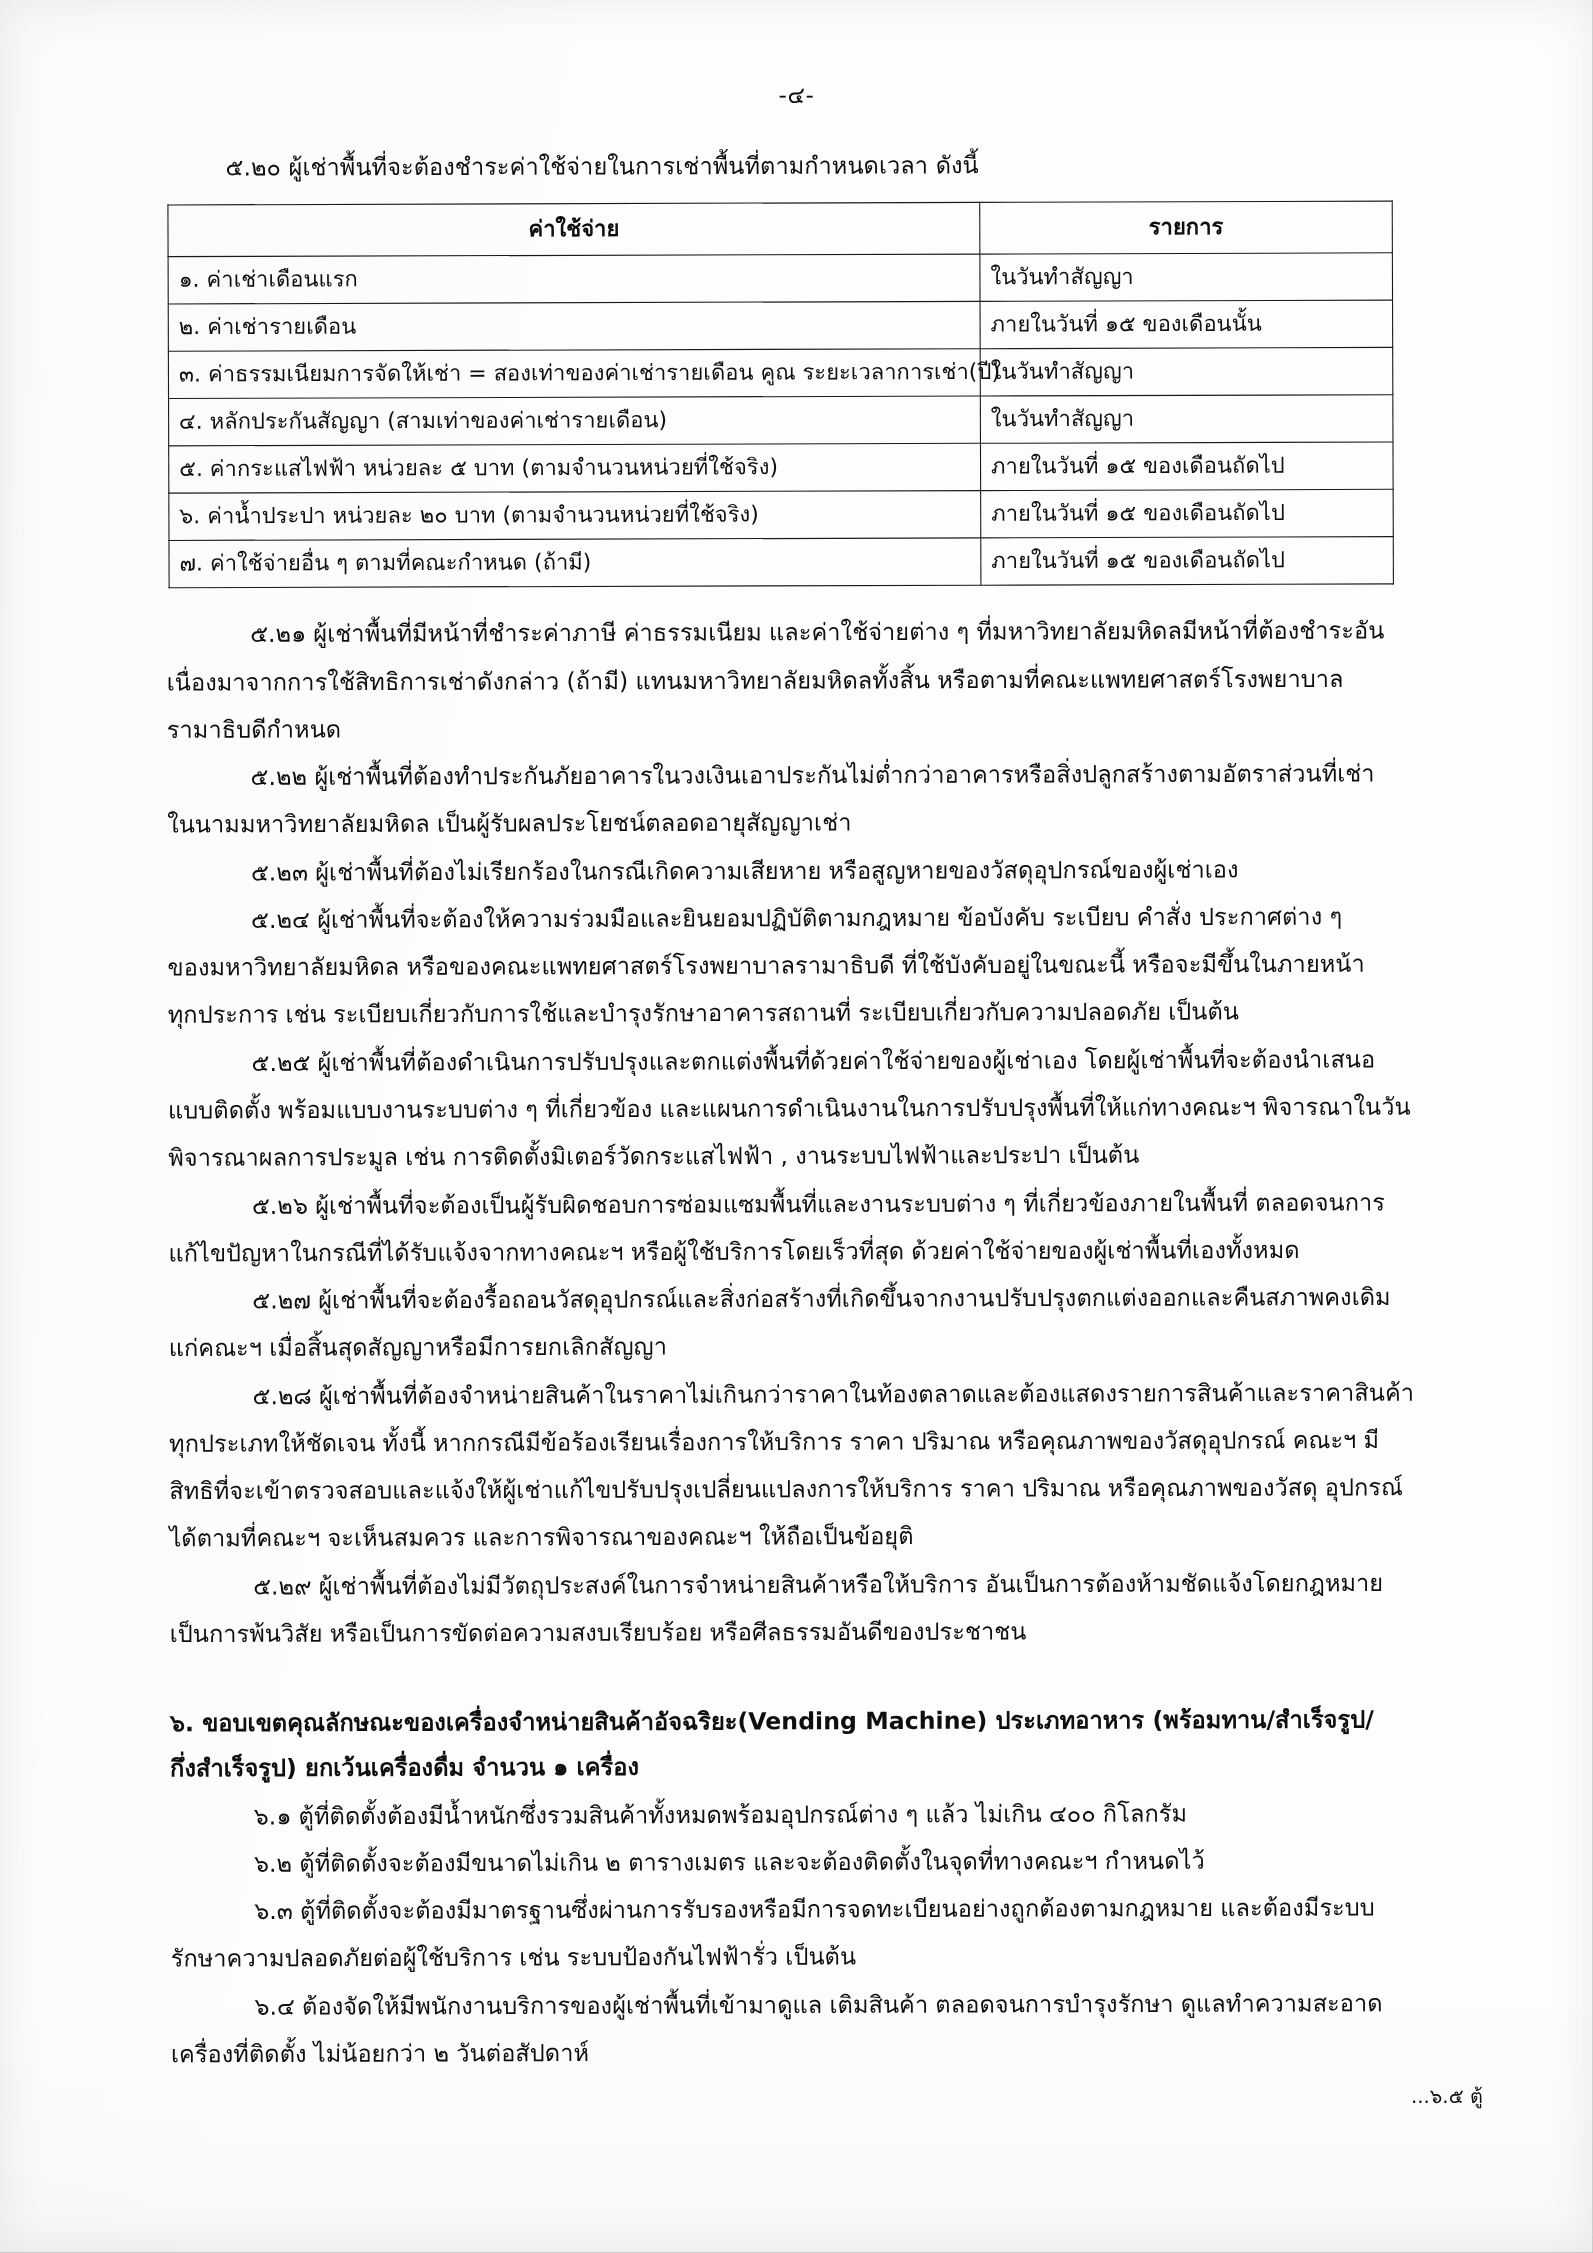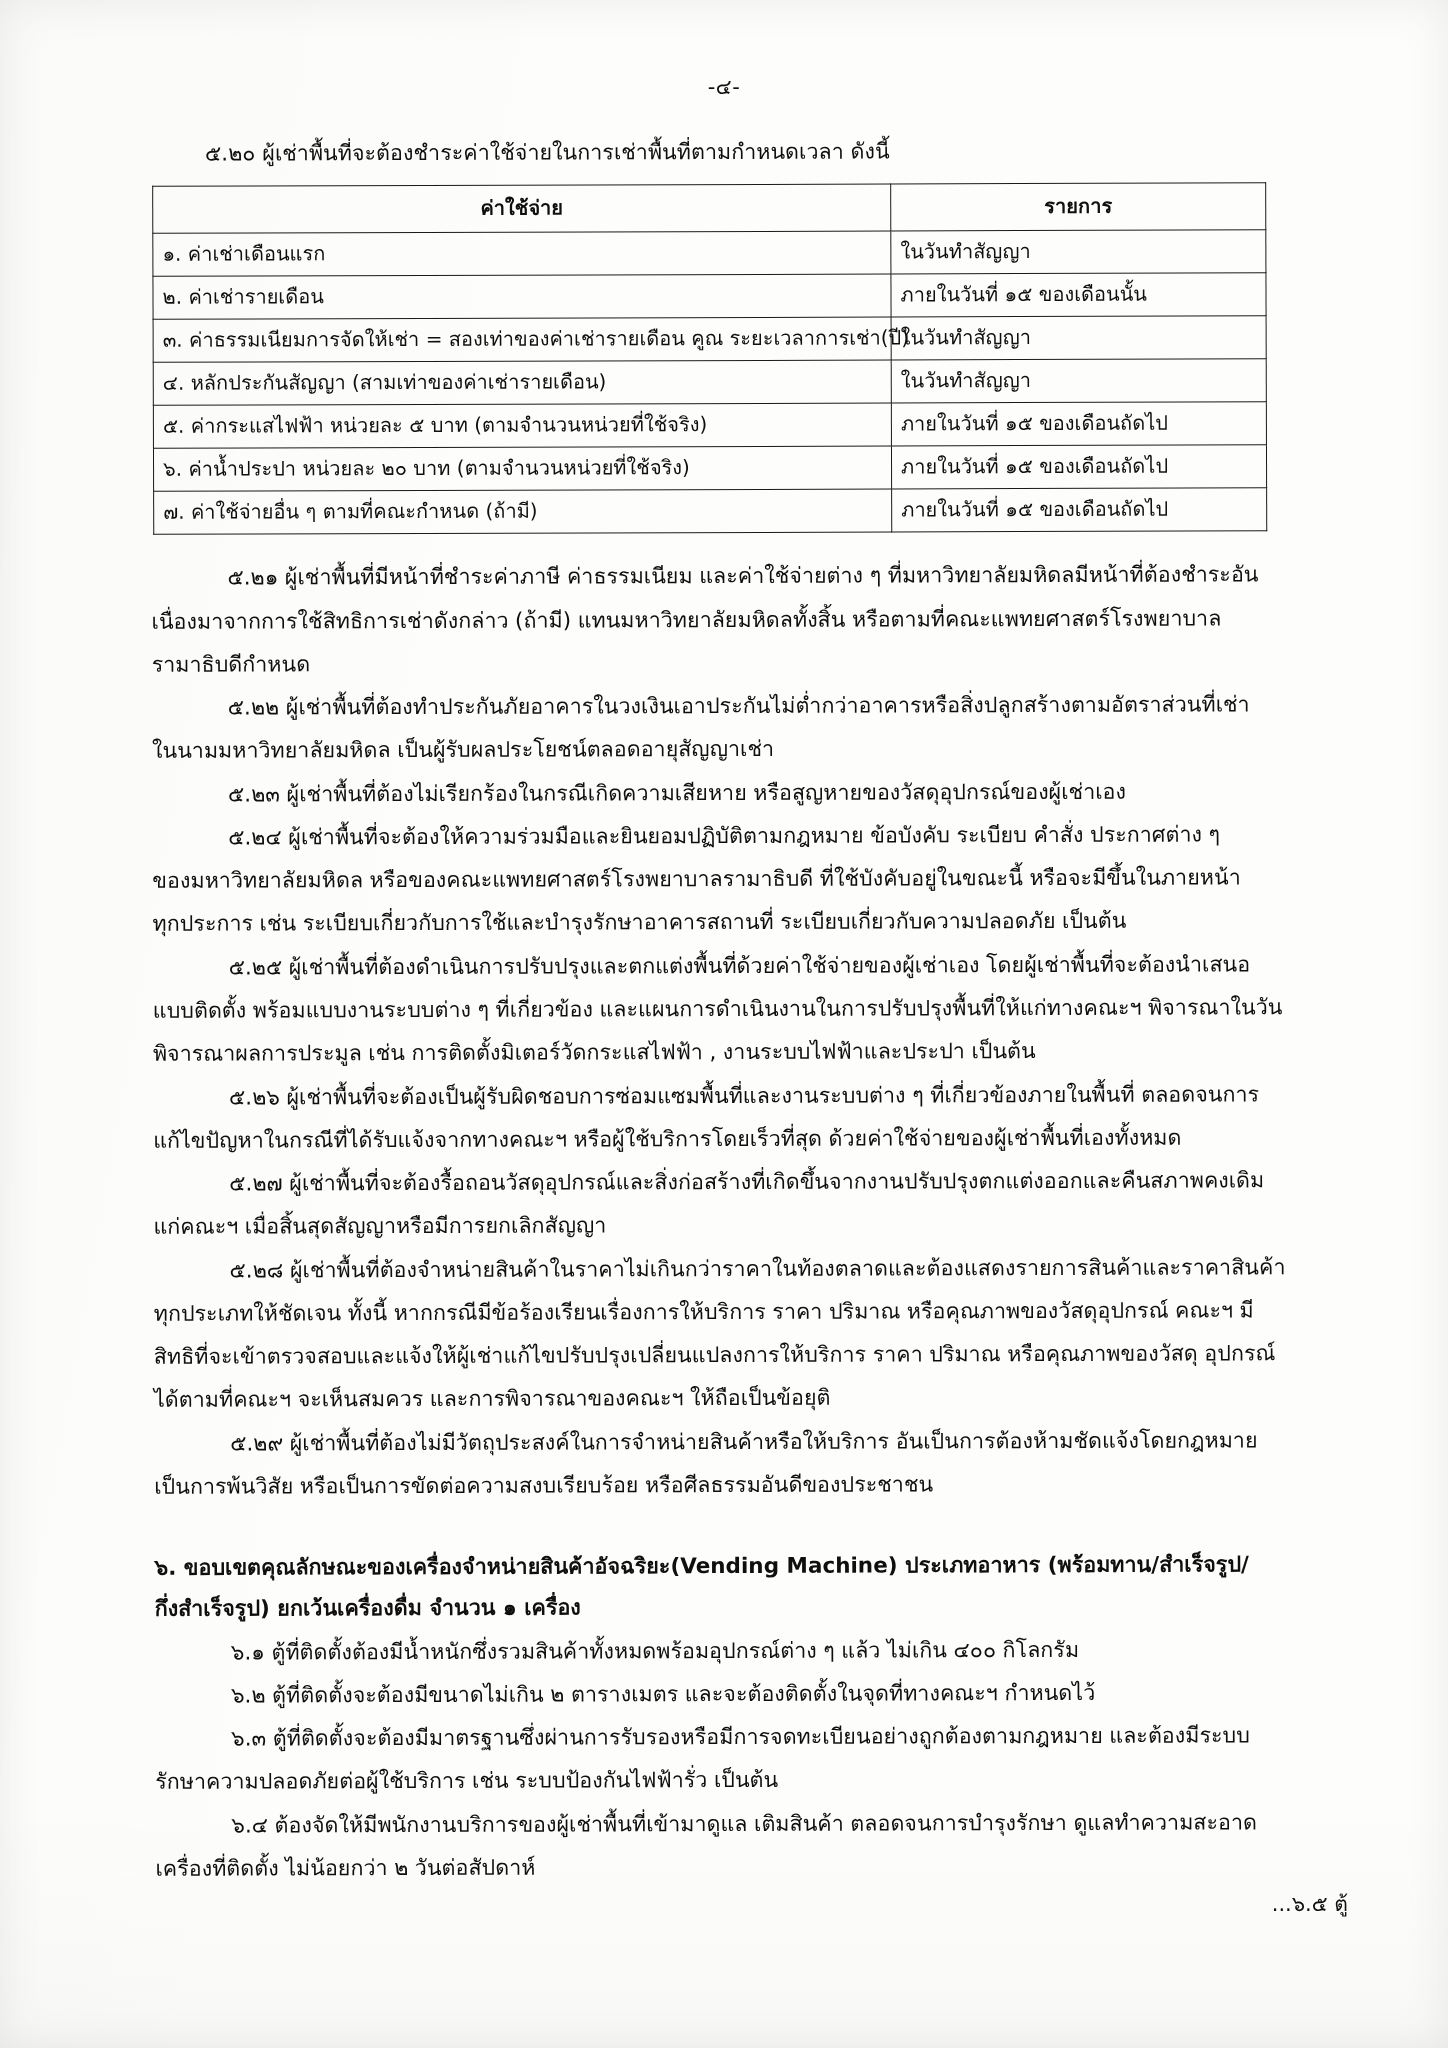--- a/index.html
+++ b/index.html
@@ -104,21 +104,21 @@
     margin: 40px 0 0 0;
     text-align: left;
     text-indent: 0;
   }
   .sub-list { margin-top: 2px; }
 
   .footer-note {
     position: absolute;
     right: 100px;
     bottom: 128px;
-    font-size: 21px;
+    font-size: 18px;
   }
 
   
   .skew { transform: rotate(-0.18deg); transform-origin: 50% 0; }
 </style>
 </head>
 <body>
 
 <div class="page">
 

